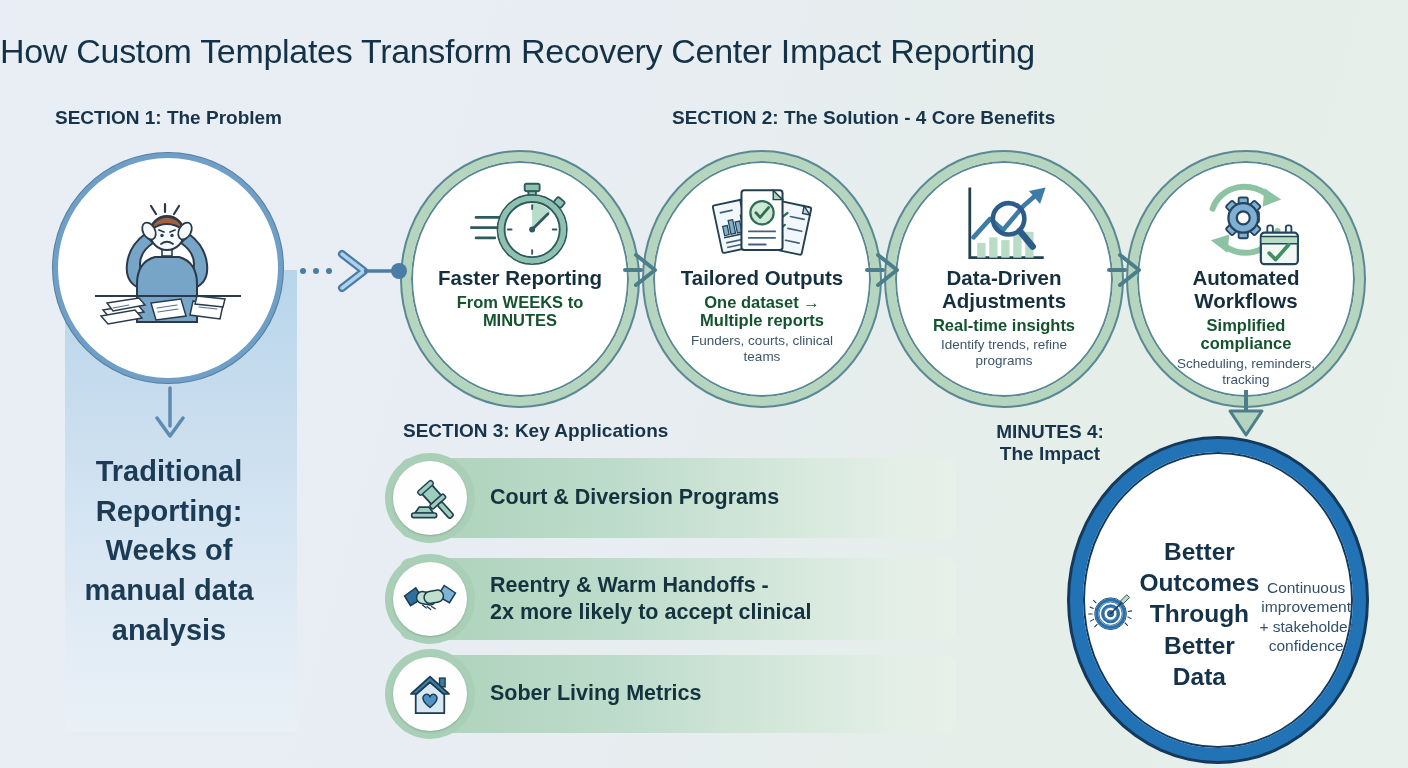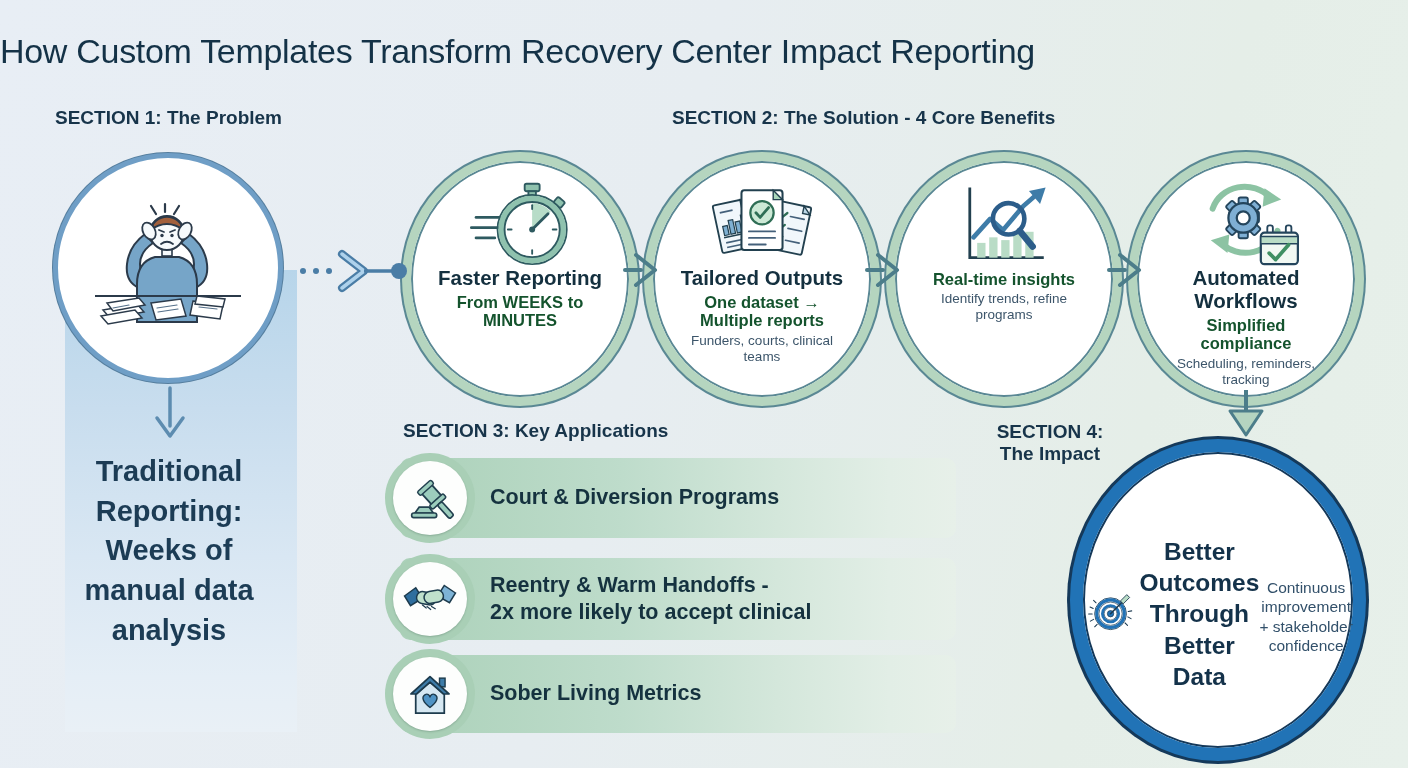--- a/index.html
+++ b/index.html
@@ -214,20 +214,21 @@
           <rect x="52" y="65" width="9" height="19"></rect>
             <rect x="65" y="58" width="9" height="26"></rect>
             <rect x="78" y="56" width="9" height="28"></rect>
         </g>
         <polyline points="22,62 40,42 54,54 76,28 90,16" fill="none" stroke="#3e7ca8" stroke-width="5" stroke-linecap="round" stroke-linejoin="round"></polyline>
         <polygon points="82,12 100,8 94,26" fill="#3e7ca8"></polygon>
         <circle cx="60" cy="42" r="17" fill="none" stroke="#2c5d8a" stroke-width="5"></circle>
         <line x1="72" y1="55" x2="86" y2="72" stroke="#2c5d8a" stroke-width="7" stroke-linecap="round"></line>
       </svg>
     </div>
+    <div class="b-title">Data-Driven Adjustments</div>
     <div class="b-sub">Real-time insights</div>
     <div class="b-detail">Identify trends, refine programs</div>
   </div>
 
   <div class="benefit" style="left:1128px;">
     <div class="icon-box">
       <svg width="112" height="88" viewBox="0 0 120 95">
         <path d="M24,32 A36,33 0 0 1 86,20" fill="none" stroke="#8cc3a3" stroke-width="6.5" stroke-linecap="round"></path>
         <polygon points="80,10 98,22 78,30" fill="#8cc3a3"></polygon>
         <path d="M94,56 A36,33 0 0 1 34,70" fill="none" stroke="#8cc3a3" stroke-width="6.5" stroke-linecap="round"></path>
@@ -334,21 +335,21 @@
       <svg width="48" height="46" viewBox="0 0 60 58">
         <rect x="42" y="9" width="7" height="11" fill="#3e7ca8" stroke="#1d3b4d" stroke-width="1.8"></rect>
         <path d="M12,29 L30,14 L48,29 L48,53 L12,53 Z" fill="#d6e8f2" stroke="#1d3b4d" stroke-width="2.2"></path>
         <path d="M6,29 L30,7 L54,29 L47,29 L30,14 L13,29 Z" fill="#3e7ca8" stroke="#1d3b4d" stroke-width="2.2" stroke-linejoin="round"></path>
         <path d="M30,46 C21,39.5 19,33 23.5,30 C26.7,28 30,30 30,33.5 C30,30 33.3,28 36.5,30 C41,33 39,39.5 30,46 Z" fill="#4f93c4" stroke="#1d3b4d" stroke-width="1.8"></path>
       </svg>
     </div>
   </div>
 
   <div class="s4-label">
-    <span>SECTION 4:</span>
+    <span>MINUTES 4:</span>
     <span>The Impact</span>
   </div>
 
   <div class="impact-circle">
     <svg width="152" height="114" viewBox="0 0 160 120">
       <g stroke="#1d3b52" stroke-width="3" stroke-linecap="round">
         <line x1="30" y1="24" x2="37" y2="31"></line>
           <line x1="20" y1="43" x2="29" y2="47"></line>
         <line x1="16" y1="63" x2="26" y2="63"></line>
           <line x1="21" y1="83" x2="30" y2="78"></line>

